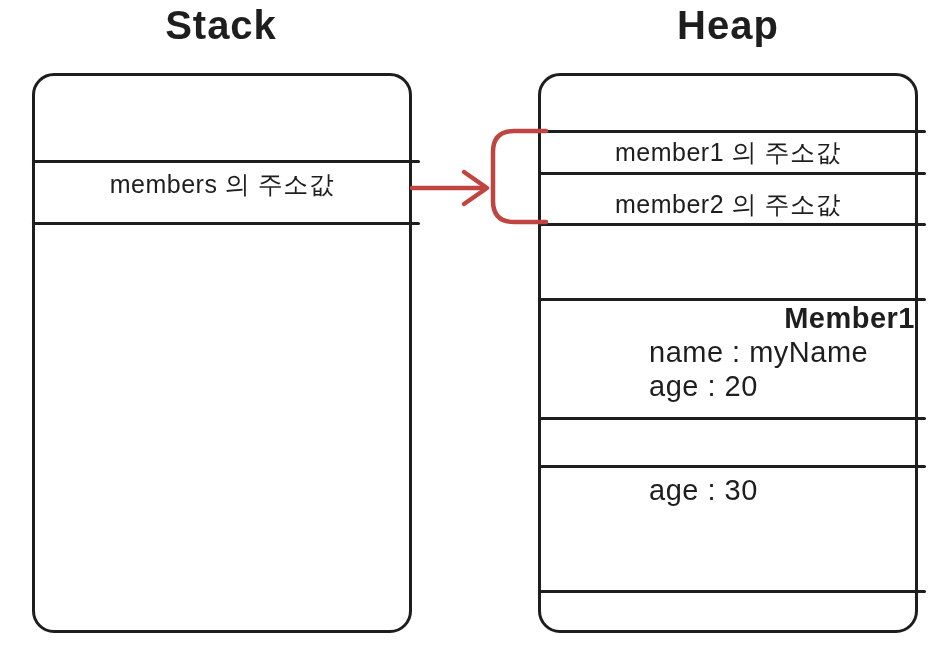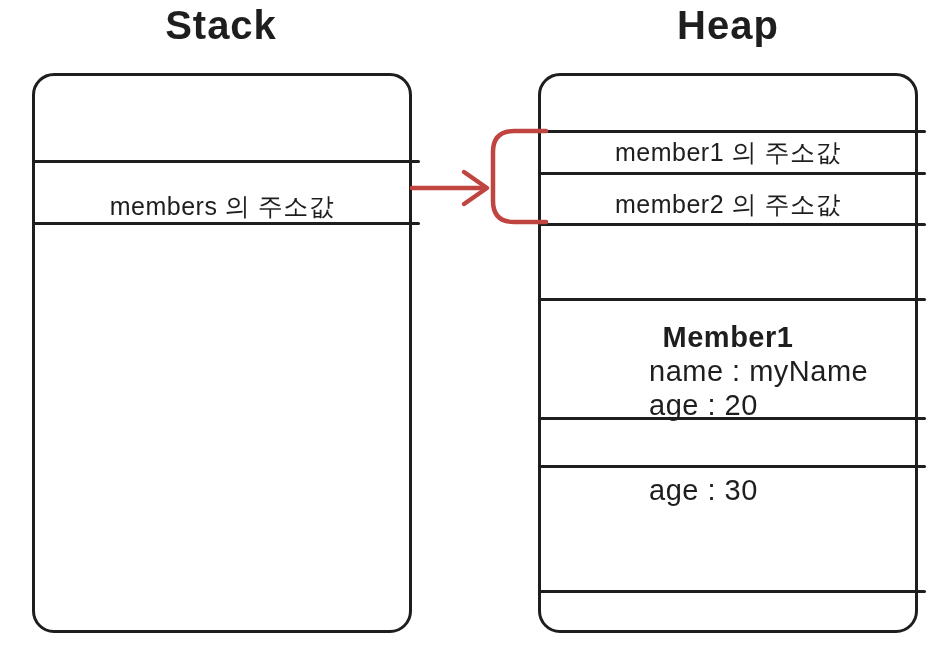--- a/index.html
+++ b/index.html
@@ -53,24 +53,23 @@
     white-space:nowrap;
   }
   .obj{
     position:absolute;
     left:0;width:100%;
     font-size:29px;
     line-height:34px;
     white-space:nowrap;
   }
   .obj .obj-name{
-    text-align:center;
+    text-align:right;
     font-weight:700;
     letter-spacing:0.5px;
-    margin-top:19px;
   }
   .obj .obj-field{
     padding-left:108px;
     letter-spacing:0.5px;
   }
   .ref-arrow{
     position:absolute;
     left:408px;top:118px;
     width:145px;height:122px;
     overflow:visible;
@@ -80,21 +79,21 @@
 <body>
 
 <div class="canvas">
 
   <div class="title stack-title">Stack</div>
   <div class="title heap-title">Heap</div>
 
   <div class="box stack-box">
     <div class="hline" style="top:84px"></div>
     <div class="hline" style="top:146px"></div>
-    <div class="row" style="top:99px;height:63px">
+    <div class="row" style="top:77px;height:63px">
       <span>members 의 주소값</span>
     </div>
   </div>
 
   <div class="box heap-box">
     <div class="hline" style="top:54px"></div>
     <div class="hline" style="top:96px"></div>
     <div class="hline" style="top:147px"></div>
     <div class="hline" style="top:222px"></div>
     <div class="hline" style="top:341px"></div>

